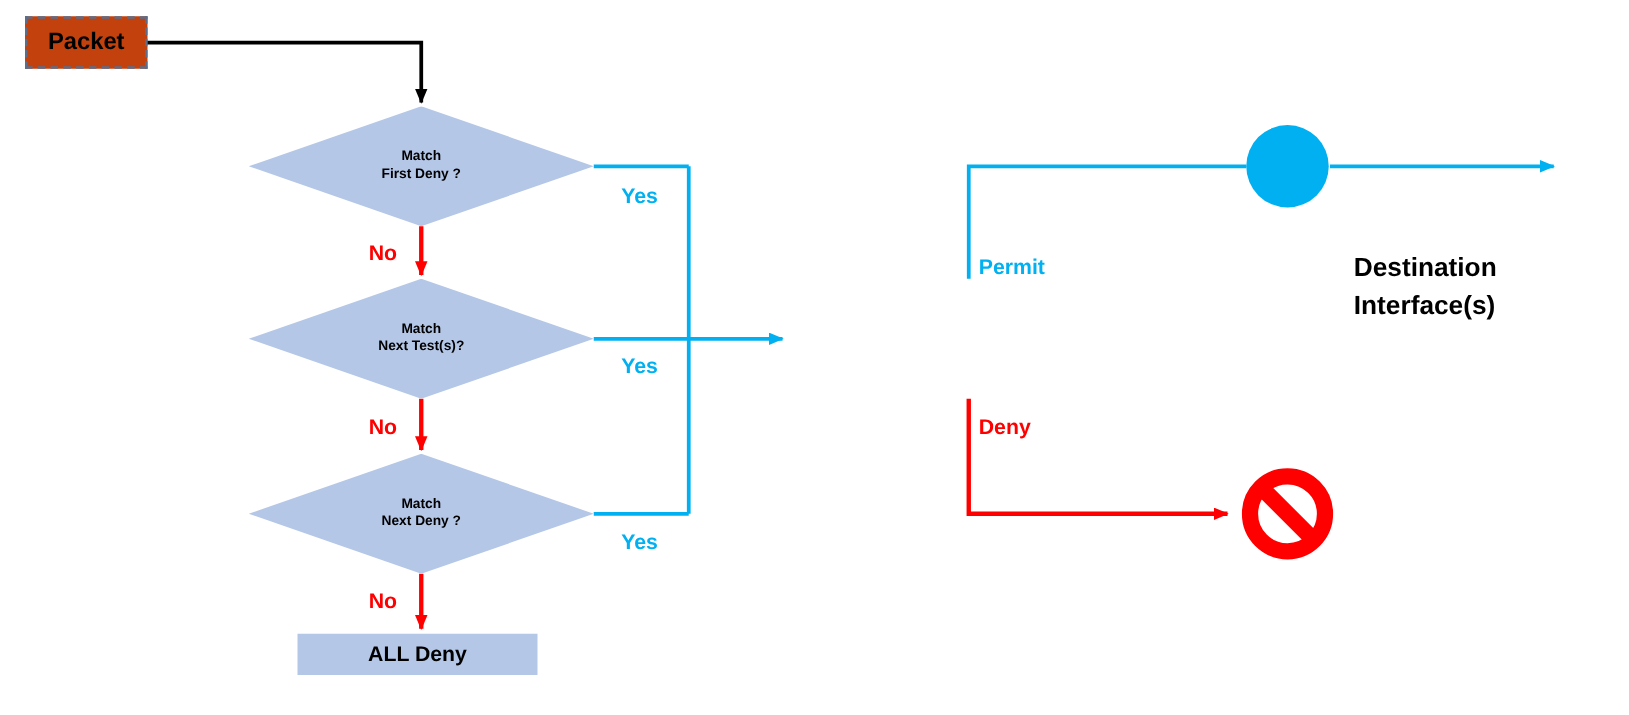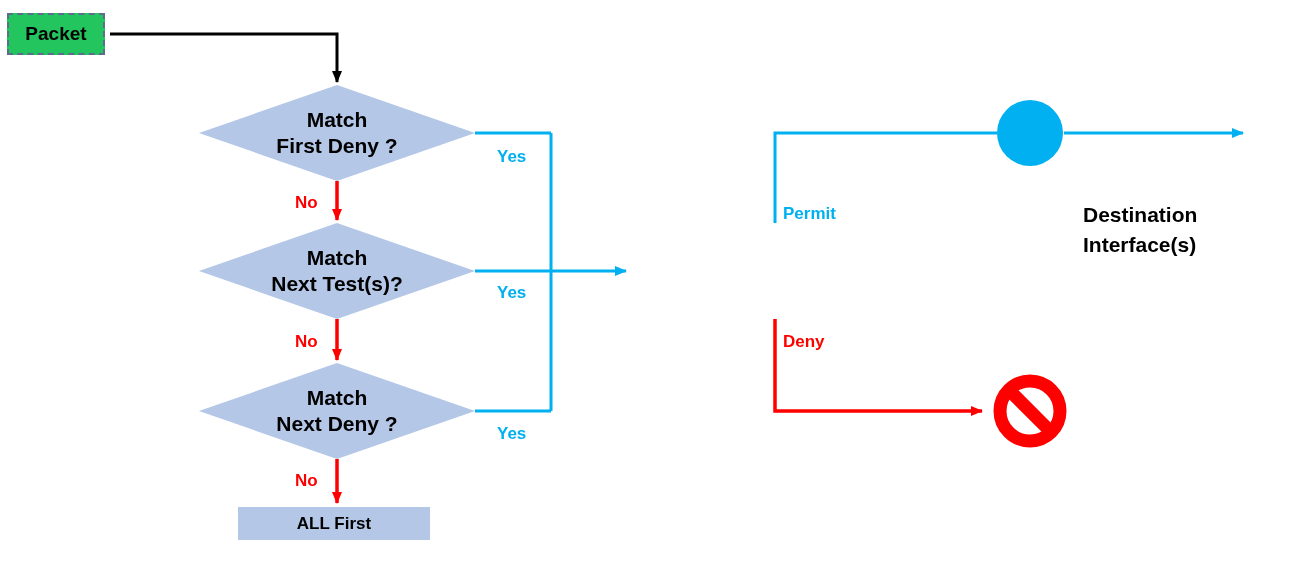--- a/index.html
+++ b/index.html
@@ -12,36 +12,36 @@
   html, body {
     width: 1303px; height: 572px;
     background: #ffffff;
     font-family: "Liberation Sans", sans-serif;
     overflow: hidden;
   }
   .canvas { position: relative; width: 1303px; height: 572px; }
   .connectors { position: absolute; left: 0; top: 0; }
 
   .packet {
-    position: absolute; left: 7px; top: 13px;
+    position: absolute; left: 20px; top: 13px;
     width: 98px; height: 42px;
     border: 2px dashed #5a6e8c;
-    background: #22c55e;
+    background: #c2410c;
     display: flex; align-items: center; justify-content: center;
     font-weight: bold; font-size: 19px; color: var(--text);
   }
 
   .diamond {
     position: absolute;
     width: 276px; height: 96px;
     background: var(--node-fill);
     clip-path: polygon(50% 0, 100% 50%, 50% 100%, 0 50%);
     display: flex; flex-direction: column;
     align-items: center; justify-content: center;
-    font-weight: bold; font-size: 21px; line-height: 1.25;
+    font-weight: bold; font-size: 11px; line-height: 1.25;
     color: var(--text); text-align: right;
   }
   .d1 { left: 199px; top: 85px; }
   .d2 { left: 199px; top: 223px; }
   .d3 { left: 199px; top: 363px; }
   .d4 { left: 637px; top: 223px; }
 
   .edge-label {
     position: absolute;
     font-weight: bold; font-size: 17px;
@@ -138,21 +138,21 @@
   <div class="edge-label yes yes1">Yes</div>
   <div class="edge-label yes yes2">Yes</div>
   <div class="edge-label yes yes3">Yes</div>
   <div class="edge-label no no1">No</div>
   <div class="edge-label no no2">No</div>
   <div class="edge-label no no3">No</div>
   <div class="edge-label permit">Permit</div>
   <div class="edge-label deny">Deny</div>
 
   <div class="all-deny">
-    <span>ALL First</span>
+    <span>ALL Deny</span>
   </div>
 
   <div class="dest-circle"></div>
 
   <svg class="no-entry" width="74" height="74" viewBox="0 0 74 74">
     <circle cx="37" cy="37" r="30" fill="#ffffff" style="stroke: var(--red)" stroke-width="13"></circle>
     <line x1="16" y1="16" x2="58" y2="58" style="stroke: var(--red)" stroke-width="13"></line>
   </svg>
 
   <div class="dest-label">

